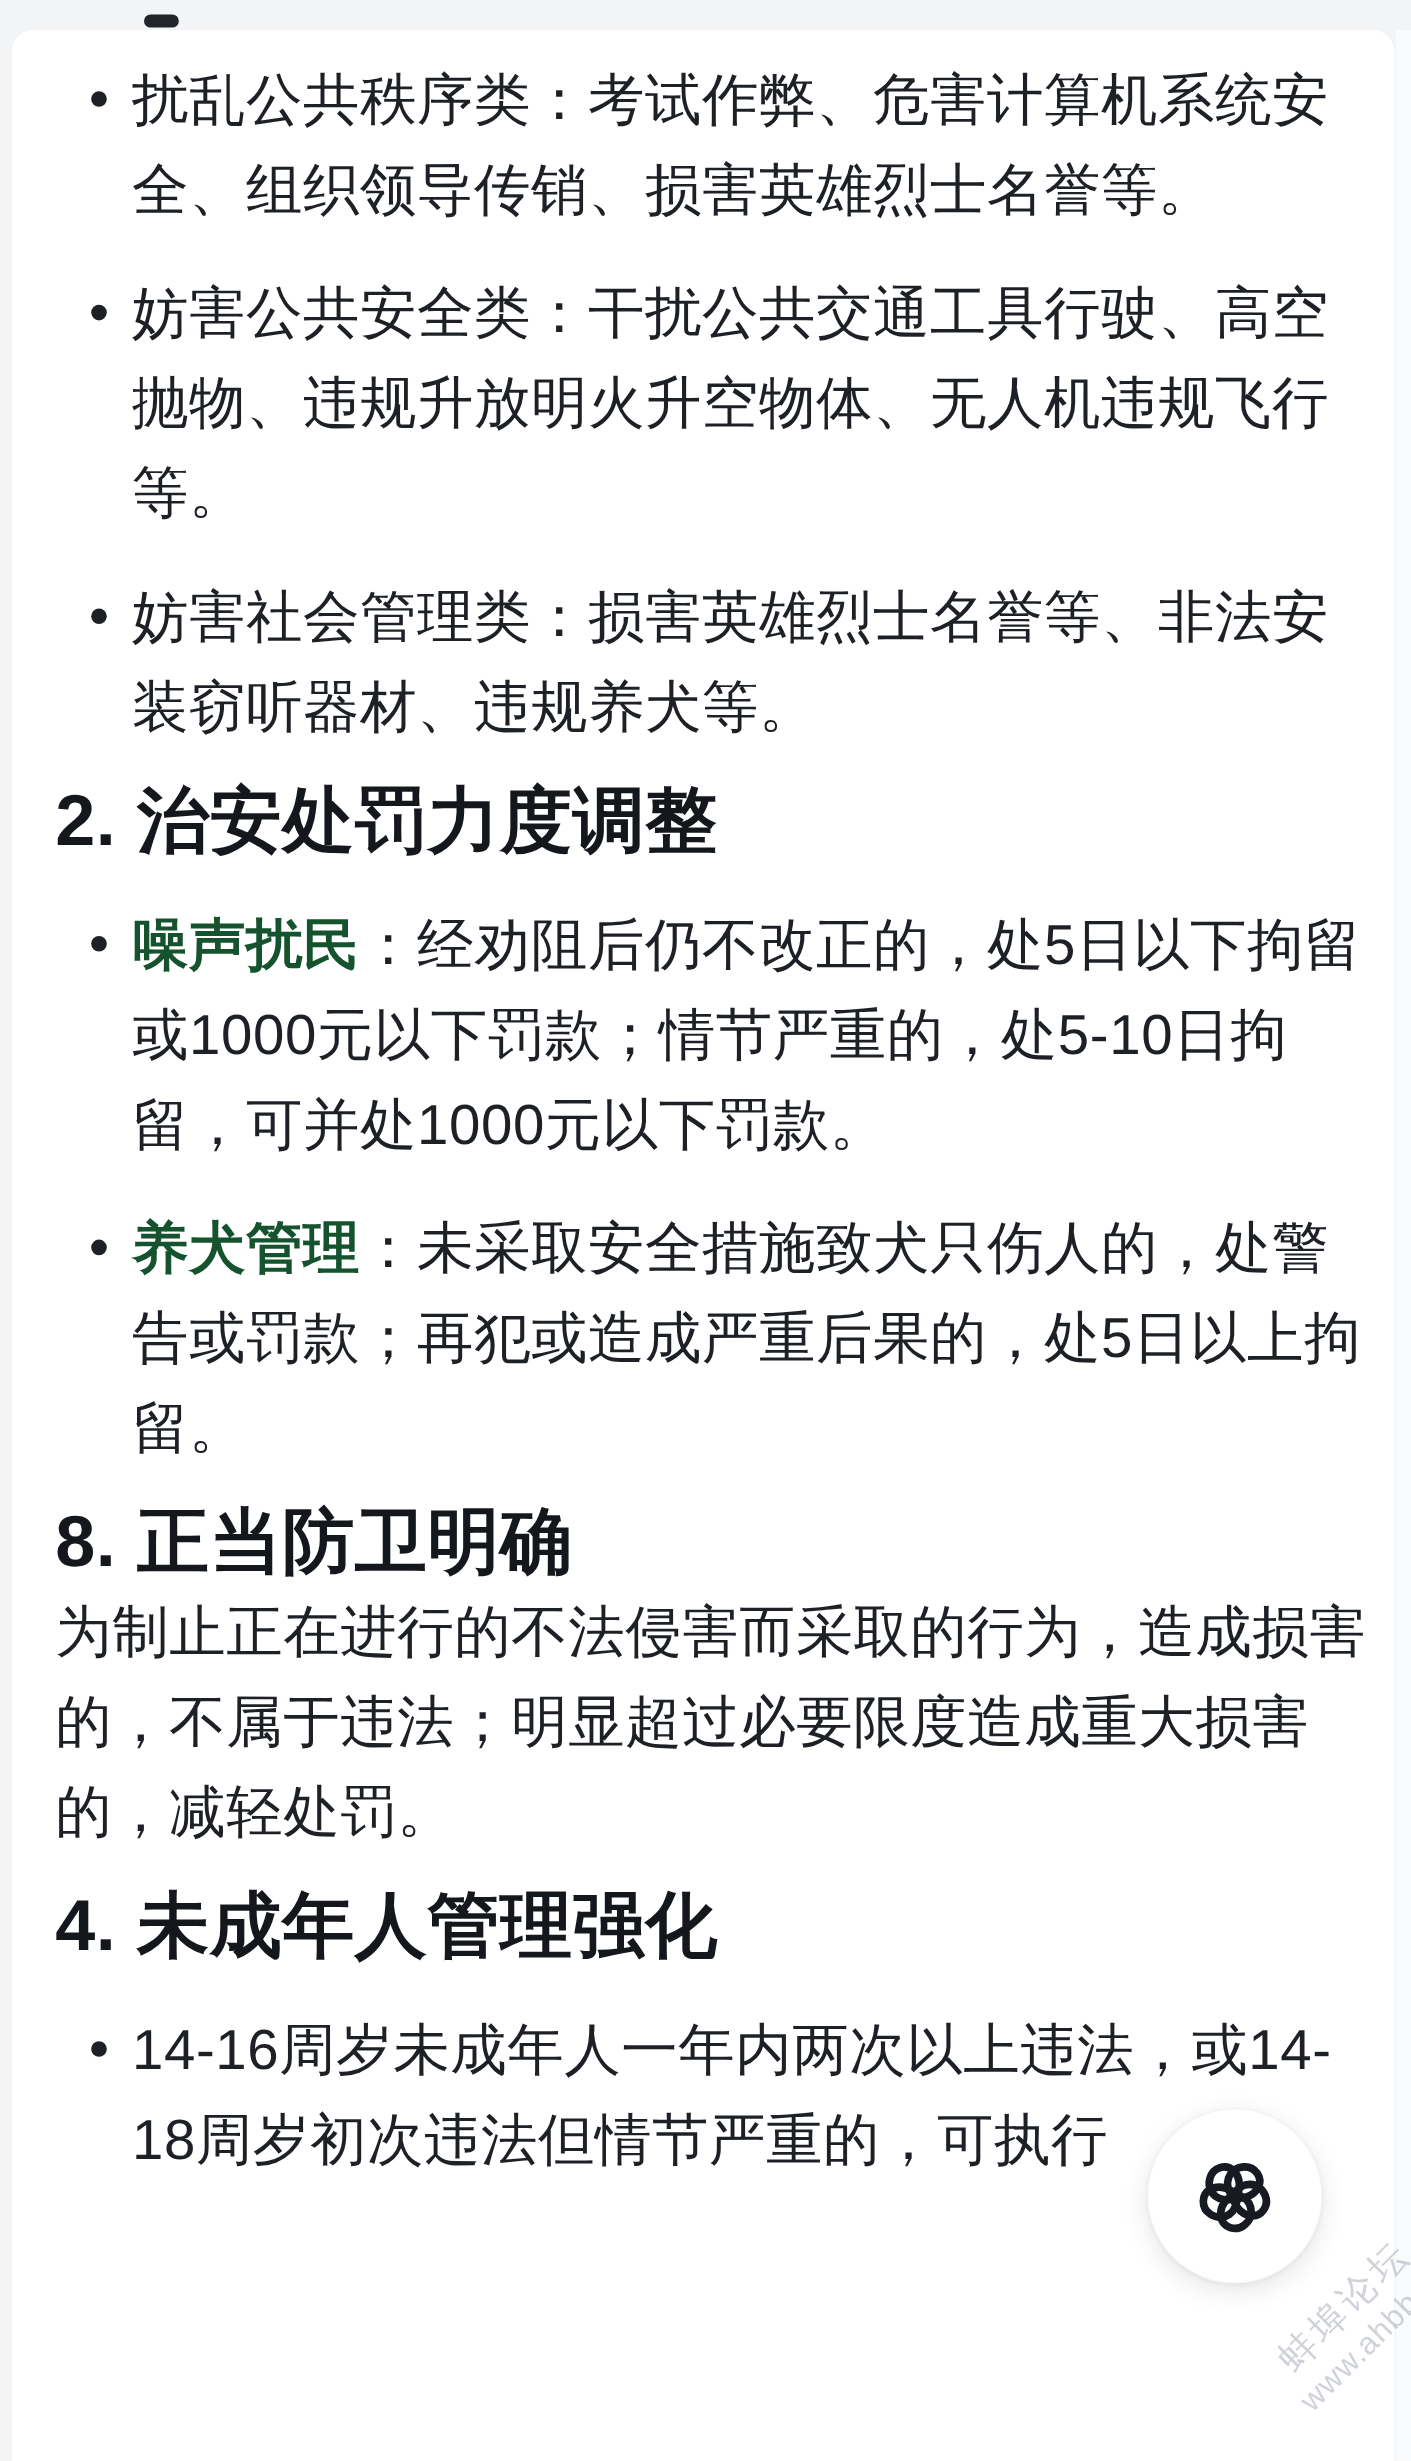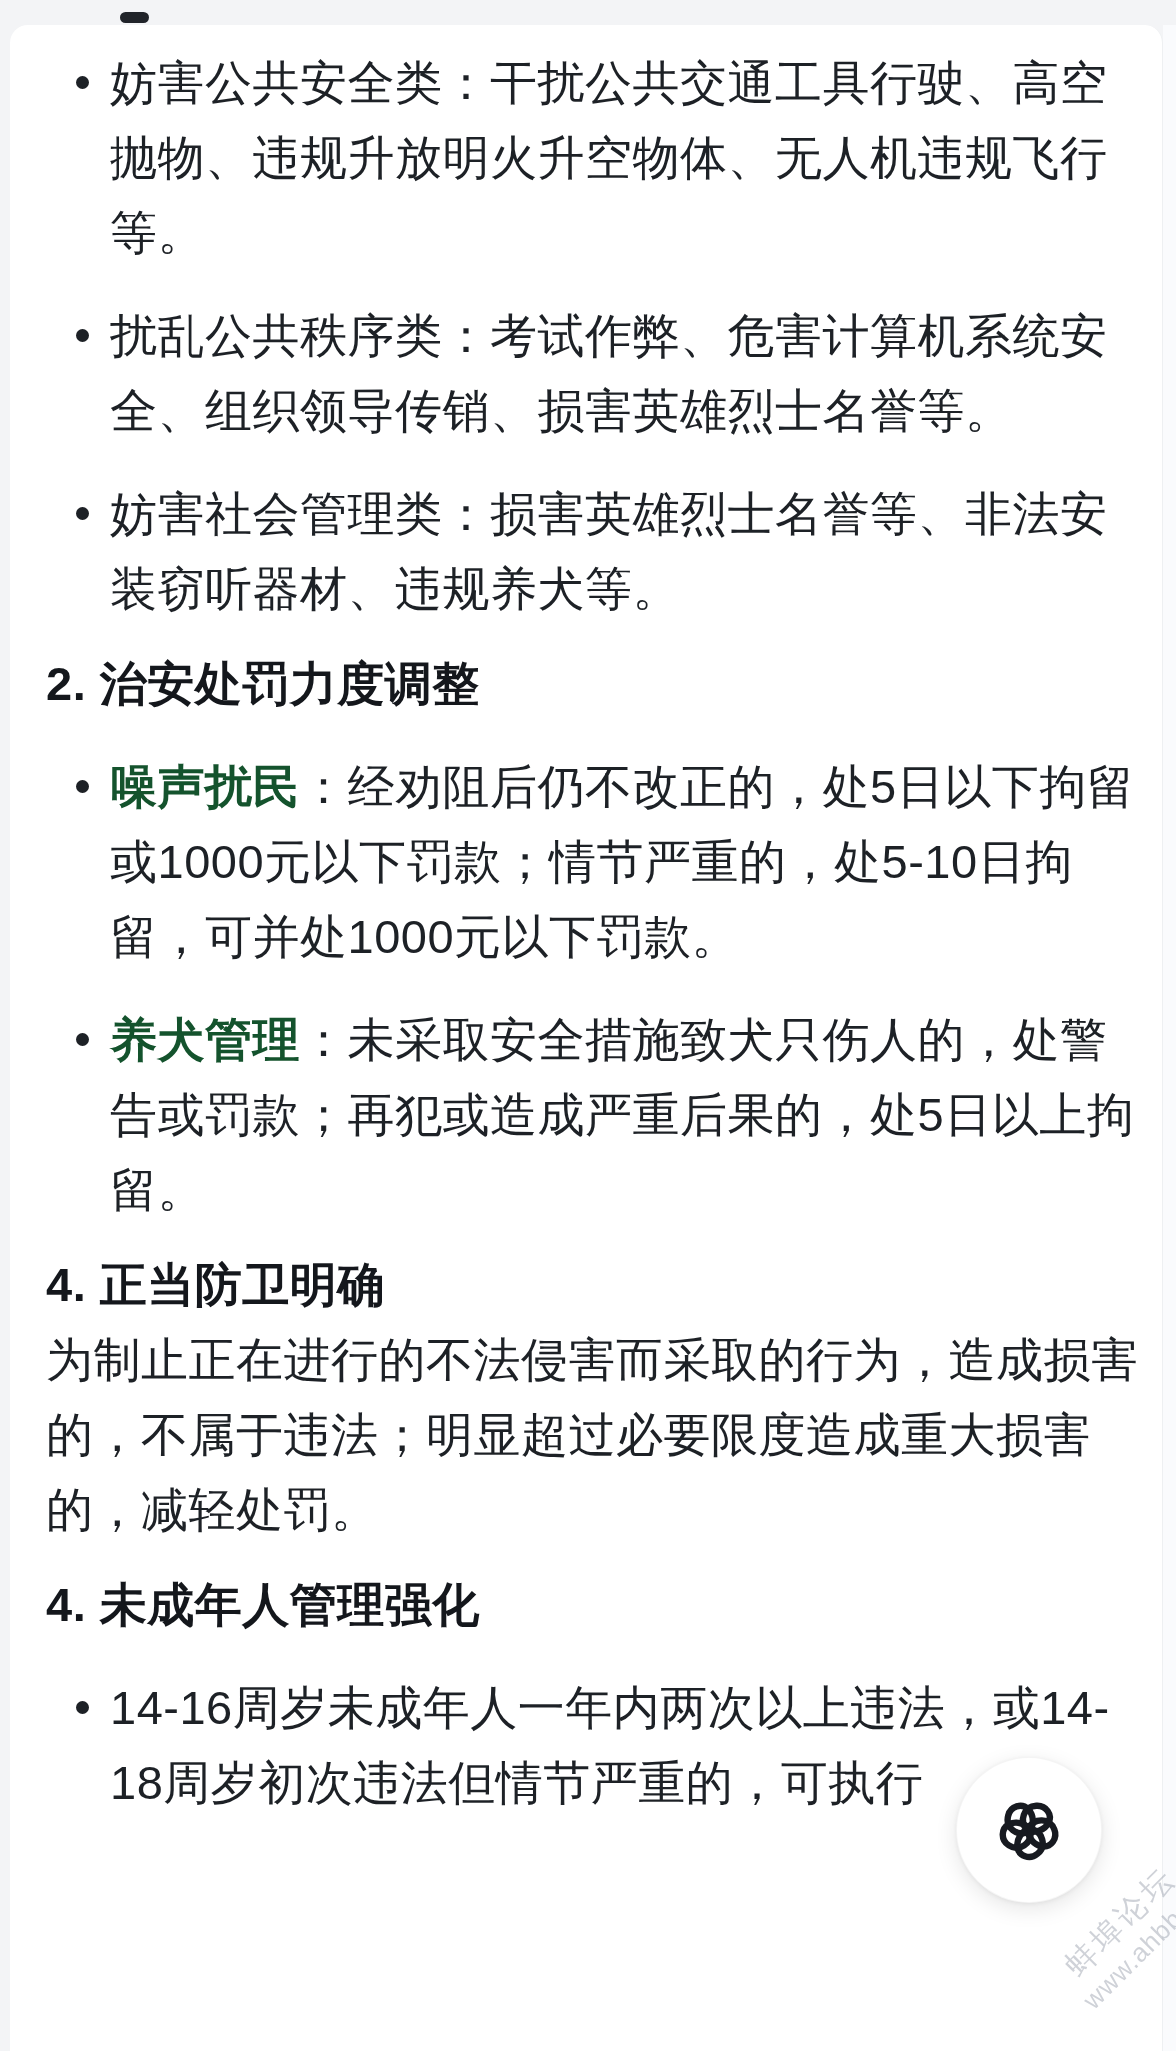--- a/index.html
+++ b/index.html
@@ -30,21 +30,21 @@
   }
   ul.blist{list-style:none;margin:0;padding:0;}
   li.b{position:relative;padding-left:64px;margin-top:28px;}
   ul.blist.first > li.b:first-child{margin-top:0;}
   .dot{
     position:absolute;left:30px;top:31px;width:13px;height:13px;
     border-radius:50%;background:#1d2126;
   }
   li.b .t{display:block;max-width:1036px;}
   h3.hd{
-    margin:20px 0 0 0;font-size:47px;font-weight:bold;color:#14171c;
+    margin:20px 0 0 0;font-size:60px;font-weight:bold;color:#14171c;
     line-height:75px;letter-spacing:.5px;
   }
   p.para{margin:0;max-width:1100px;}
   b.term{font-weight:bold;color:#14532d;}
   .fab{
     position:absolute;left:956px;top:1757px;width:144px;height:144px;
     border-radius:50%;background:#ffffff;border:1px solid rgba(0,0,0,.04);
     box-shadow:0 6px 22px rgba(0,0,0,.10), 0 1px 4px rgba(0,0,0,.06);
     display:flex;align-items:center;justify-content:center;
     z-index:5;cursor:pointer;
@@ -63,46 +63,46 @@
 <div class="page">
 
   <div class="top-dash"></div>
 
   <div class="card">
     <div class="content">
 
       <ul class="blist first">
         <li class="b">
           <span class="dot"></span>
-          <span class="t">妨害公共安全类：干扰公共交通工具行驶、高空抛物、违规升放明火升空物体、无人机违规飞行等。</span>
+          <span class="t">扰乱公共秩序类：考试作弊、危害计算机系统安全、组织领导传销、损害英雄烈士名誉等。</span>
         </li>
         <li class="b">
           <span class="dot"></span>
-          <span class="t">扰乱公共秩序类：考试作弊、危害计算机系统安全、组织领导传销、损害英雄烈士名誉等。</span>
+          <span class="t">妨害公共安全类：干扰公共交通工具行驶、高空抛物、违规升放明火升空物体、无人机违规飞行等。</span>
         </li>
         <li class="b">
           <span class="dot"></span>
           <span class="t">妨害社会管理类：损害英雄烈士名誉等、非法安装窃听器材、违规养犬等。</span>
         </li>
       </ul>
 
       <h3 class="hd">2. 治安处罚力度调整</h3>
 
       <ul class="blist">
         <li class="b">
           <span class="dot"></span>
           <span class="t"><b class="term">噪声扰民</b><span>：经劝阻后仍不改正的，处5日以下拘留或1000元以下罚款；情节严重的，处5-10日拘留，可并处1000元以下罚款。</span></span>
         </li>
         <li class="b">
           <span class="dot"></span>
           <span class="t"><b class="term">养犬管理</b><span>：未采取安全措施致犬只伤人的，处警告或罚款；再犯或造成严重后果的，处5日以上拘留。</span></span>
         </li>
       </ul>
 
-      <h3 class="hd">4. 正当防卫明确</h3>
+      <h3 class="hd">8. 正当防卫明确</h3>
       <p class="para">为制止正在进行的不法侵害而采取的行为，造成损害的，不属于违法；明显超过必要限度造成重大损害的，减轻处罚。</p>
 
       <h3 class="hd">4. 未成年人管理强化</h3>
 
       <ul class="blist">
         <li class="b">
           <span class="dot"></span>
           <span class="t">14-16周岁未成年人一年内两次以上违法，或14-18周岁初次违法但情节严重的，可执行</span>
         </li>
 

